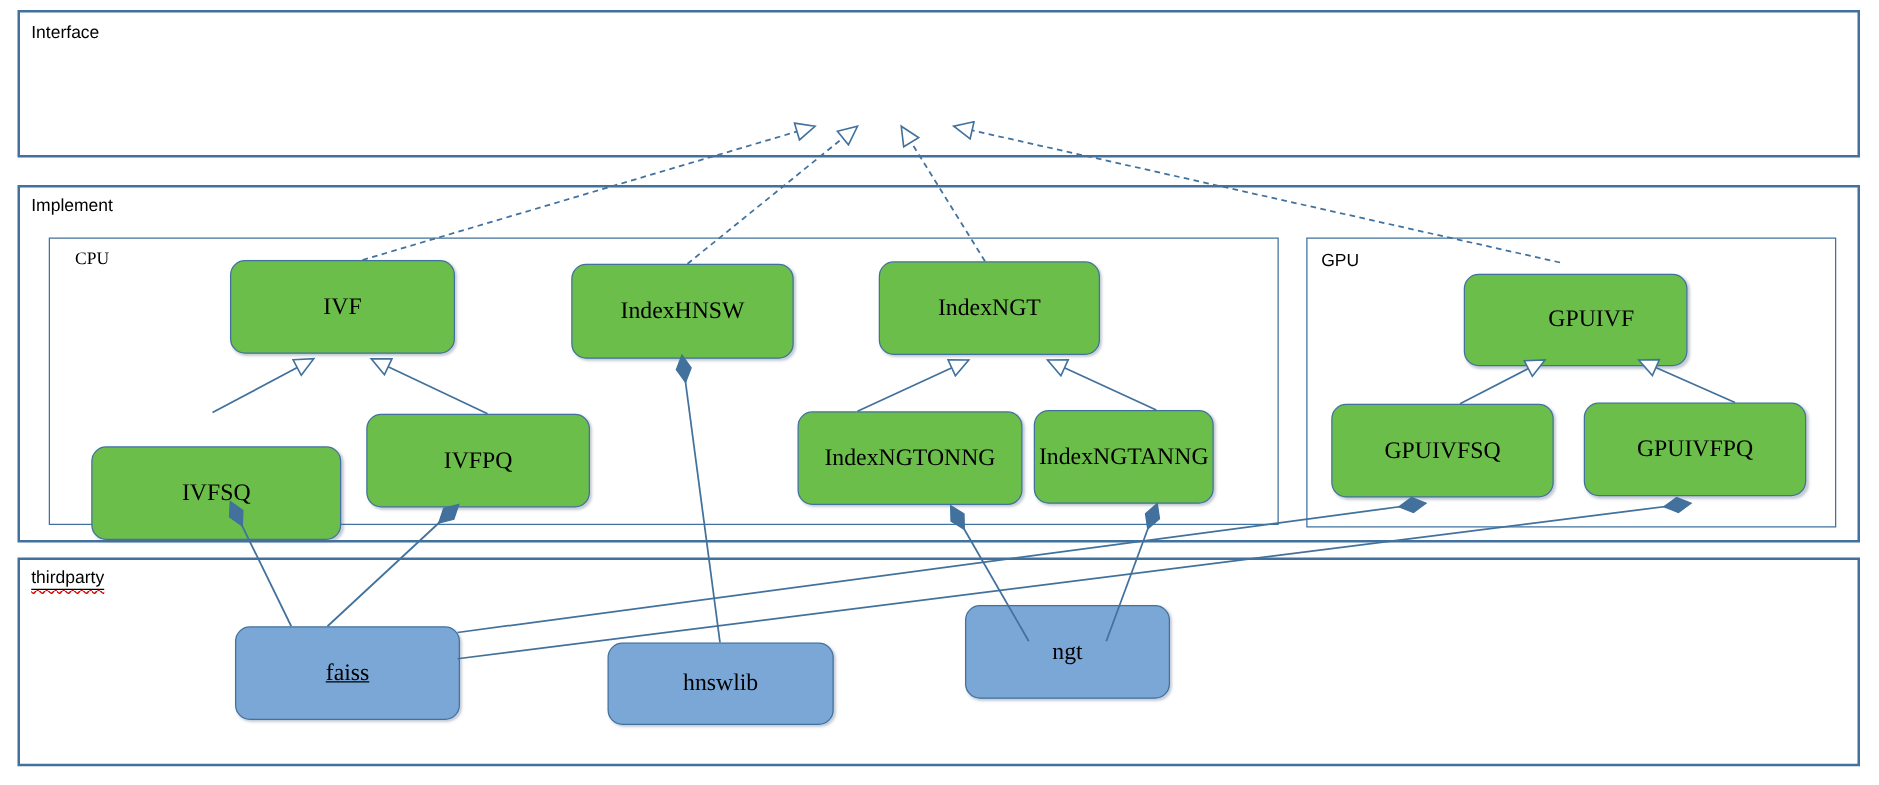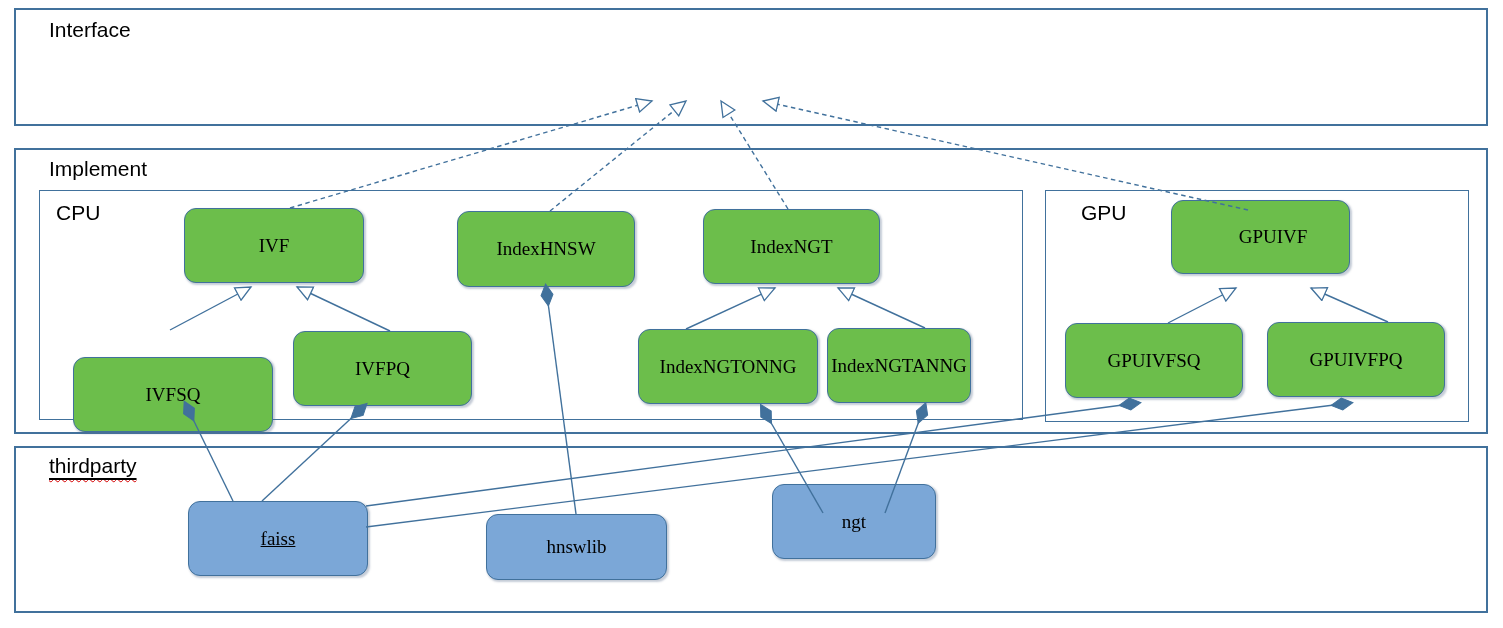--- a/index.html
+++ b/index.html
@@ -6,23 +6,22 @@
   .stage {
     position:relative; width:1503px; height:628px; background:#fff;
     font-family:"Liberation Sans", sans-serif; overflow:hidden;
   }
   .container {
     position:absolute; border:2px solid var(--container-border,#41719c);
     background:transparent; box-sizing:border-box;
   }
   .container.inner { border-width:1.5px; }
   .clabel {
-    position:absolute; font-size:21px; color:#000; line-height:1.2;
+    position:absolute; font-size:14px; color:#000; line-height:1.2;
     white-space:nowrap;
-    margin-left:24px;
   }
   .squiggle {
     text-decoration: underline wavy var(--squiggle,#d40000);
     text-decoration-thickness:1px; text-underline-offset:5px;
   }
   .squiggle .solid-underline { text-decoration: underline; text-decoration-color:#000; }
   .node {
     position:absolute; box-sizing:border-box; border-radius:12px;
     border:1.6px solid var(--node-border,#41719c);
     display:flex; align-items:center; justify-content:center;
@@ -44,21 +43,21 @@
 <div class="stage">
 
   <div class="container" style="left:14px; top:8px; width:1474px; height:118px;"></div>
   <div class="container" style="left:14px; top:148px; width:1474px; height:286px;"></div>
   <div class="container inner" style="left:39px; top:190px; width:984px; height:230px;"></div>
   <div class="container inner" style="left:1045px; top:190px; width:424px; height:232px;"></div>
   <div class="container" style="left:14px; top:446px; width:1474px; height:167px;"></div>
 
   <div class="clabel" style="left:25px; top:17px;">Interface</div>
   <div class="clabel" style="left:25px; top:156px;">Implement</div>
-  <div class="clabel" style="left:32px; top:200px;">CPU</div>
+  <div class="clabel" style="left:60px; top:200px;font-family:Liberation Serif, serif;">CPU</div>
   <div class="clabel" style="left:1057px; top:200px;">GPU</div>
   <div class="clabel squiggle" style="left:25px; top:453px;">
     <span class="solid-underline">thirdparty</span>
   </div>
 
 
   <div class="node green" style="left:184px; top:208px; width:180px; height:75px;">
     <span>IVF</span>
   </div>
   <div class="node green" style="left:457px; top:211px; width:178px; height:76px;">
@@ -73,21 +72,21 @@
   <div class="node green" style="left:293px; top:331px; width:179px; height:75px;">
     <span>IVFPQ</span>
   </div>
   <div class="node green" style="left:613px; top:329px; width:180px; height:75px;margin-left:25px;">
     <span>IndexNGTONNG</span>
   </div>
   <div class="node green" style="left:827px; top:328px; width:144px; height:75px;">
     <span>IndexNGTANNG</span>
   </div>
 
-  <div class="node green" style="left:1171px; top:200px; width:179px; height:74px;padding-left:25px;">
+  <div class="node green" style="left:1171px; top:219px; width:179px; height:74px;padding-left:25px;">
     <span>GPUIVF</span>
   </div>
   <div class="node green" style="left:1065px; top:323px; width:178px; height:75px;">
     <span>GPUIVFSQ</span>
   </div>
   <div class="node green" style="left:1267px; top:322px; width:178px; height:75px;">
     <span>GPUIVFPQ</span>
   </div>
 
   <div class="node blue" style="left:188px; top:501px; width:180px; height:75px;text-decoration:underline;">

